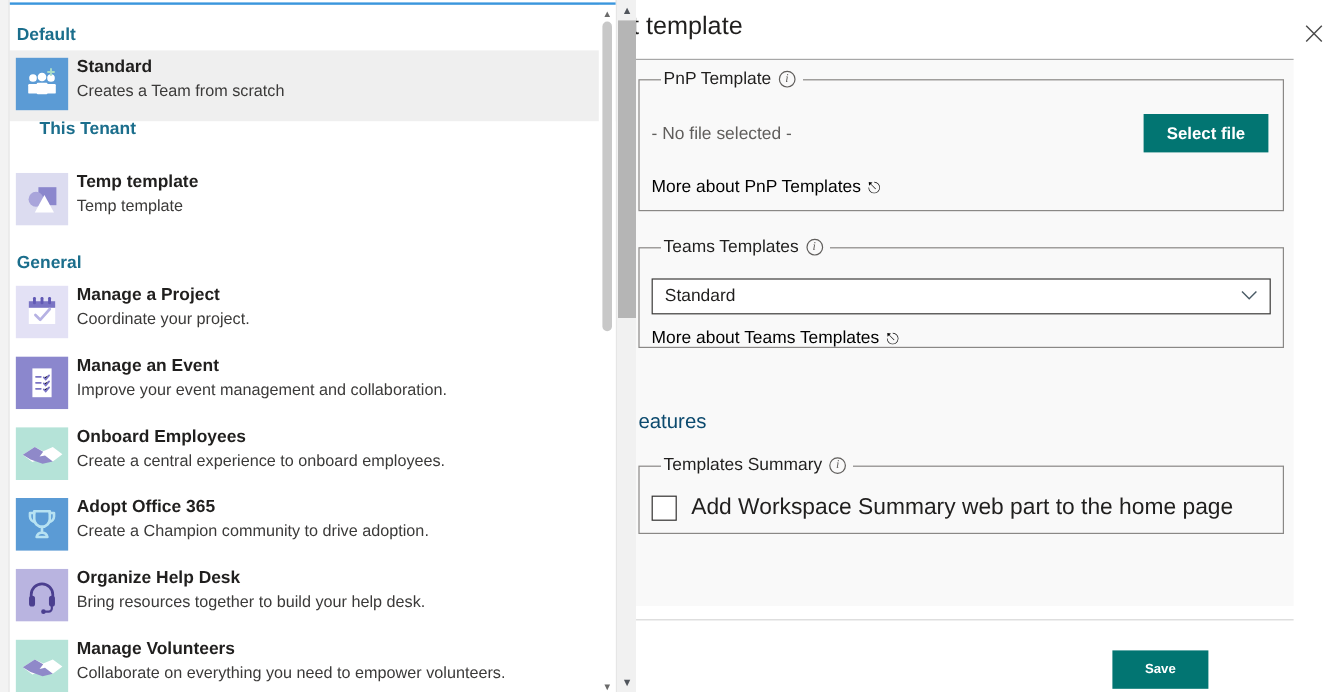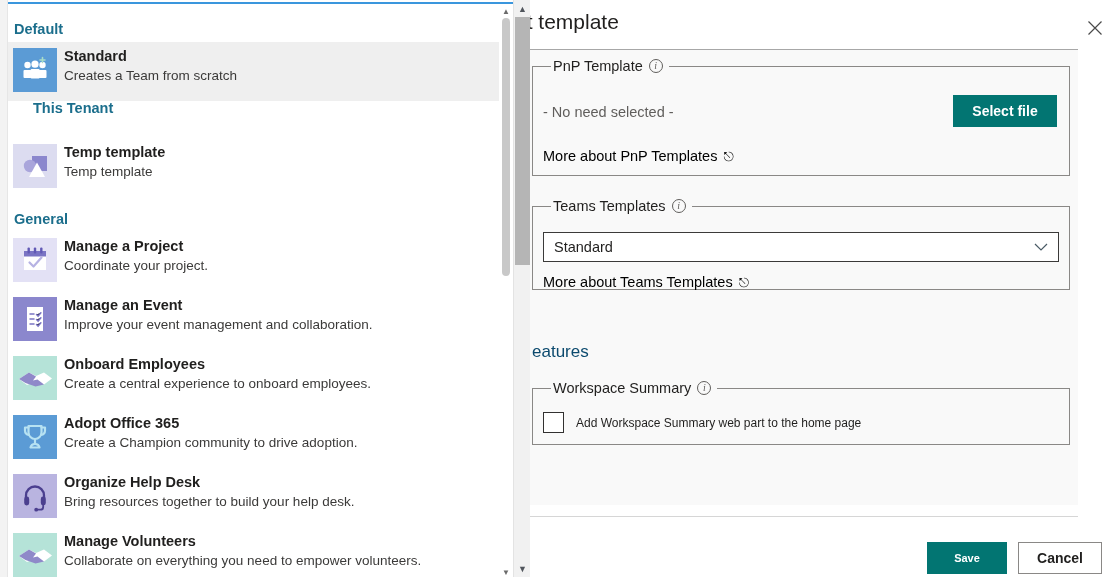--- a/index.html
+++ b/index.html
@@ -127,21 +127,21 @@
   #fs-ws { left: 10px; top: 330px; width: 538px; height: 65px; }
   #ws-check-row {
     position:absolute; left: 10px; top: 16px;
     display:flex; align-items:center; gap: 12px;
   }
   #ws-checkbox {
     width: 21px; height: 21px;
     border: 1px solid #323130; background:#ffffff;
     cursor:pointer; flex: none;
   }
-  #ws-check-label { font-size: 12px; color:#201f1e; white-space:nowrap; }
+  #ws-check-label { font-size: 19px; color:#201f1e; white-space:nowrap; }
 
   
   #panel-footer {
     position:absolute; left:520px; top: 516px;
     width: 558px; height: 61px;
     border-top: 1px solid #d6d6d6;
     background:#ffffff;
   }
   #save-btn {
     position:absolute; left: 407px; top: 25px;
@@ -258,21 +258,21 @@
         </svg>
       </div>
 
       <div id="panel-content">
 
         <fieldset class="fieldset" id="fs-pnp">
           <legend>
             <span>PnP Template</span>
             <span class="info-icon"></span>
           </legend>
-          <div id="pnp-nofile">- No need selected -</div>
+          <div id="pnp-nofile">- No file selected -</div>
           <button id="select-file-btn">Select file</button>
           <a class="ext-link" id="pnp-more">
             <span>More about PnP Templates</span>
             <span class="ext-glyph">⎋</span>
           </a>
         </fieldset>
 
         <fieldset class="fieldset" id="fs-teams">
           <legend>
             <span>Teams Templates</span>
@@ -289,35 +289,34 @@
           <a class="ext-link" id="teams-more">
             <span>More about Teams Templates</span>
             <span class="ext-glyph">⎋</span>
           </a>
         </fieldset>
 
         <div id="features-heading">eatures</div>
 
         <fieldset class="fieldset" id="fs-ws">
           <legend>
-            <span>Workspace Summary</span>
+            <span>Templates Summary</span>
             <span class="info-icon"></span>
           </legend>
           <div id="ws-check-row">
             <span id="ws-checkbox"></span>
             <span id="ws-check-label">Add Workspace Summary web part to the home page</span>
           </div>
         </fieldset>
 
       </div>
     </div>
 
     <div id="panel-footer">
       <button id="save-btn">Save</button>
-      <button id="cancel-btn">Cancel</button>
     </div>
 
     <div id="dialog-scrollbar">
       <div class="arrow up">▲</div>
       <div id="dialog-thumb"></div>
       <div class="arrow down">▼</div>
     </div>
   </div>
 
   <div id="flyout">

